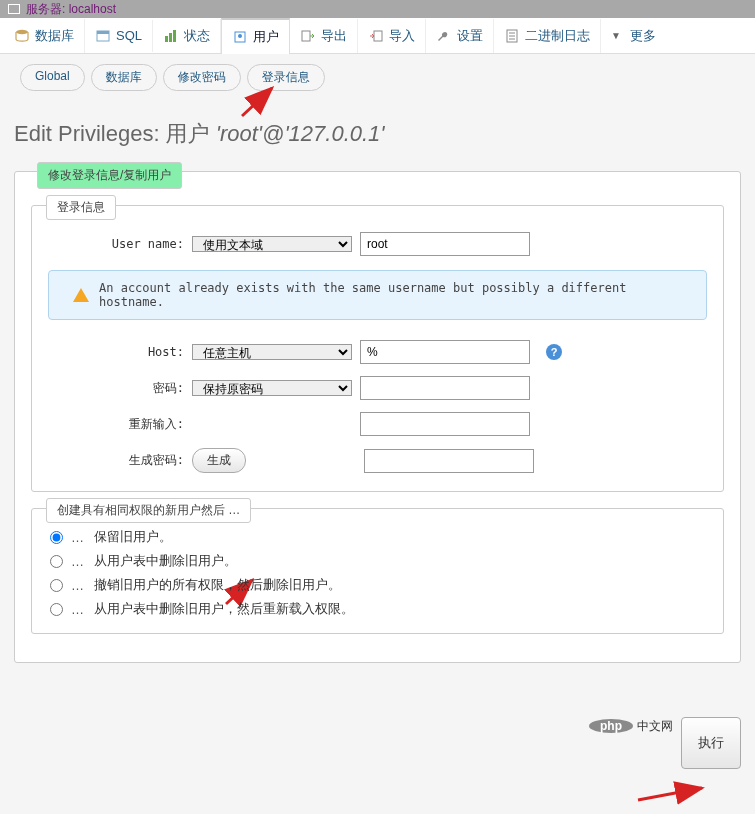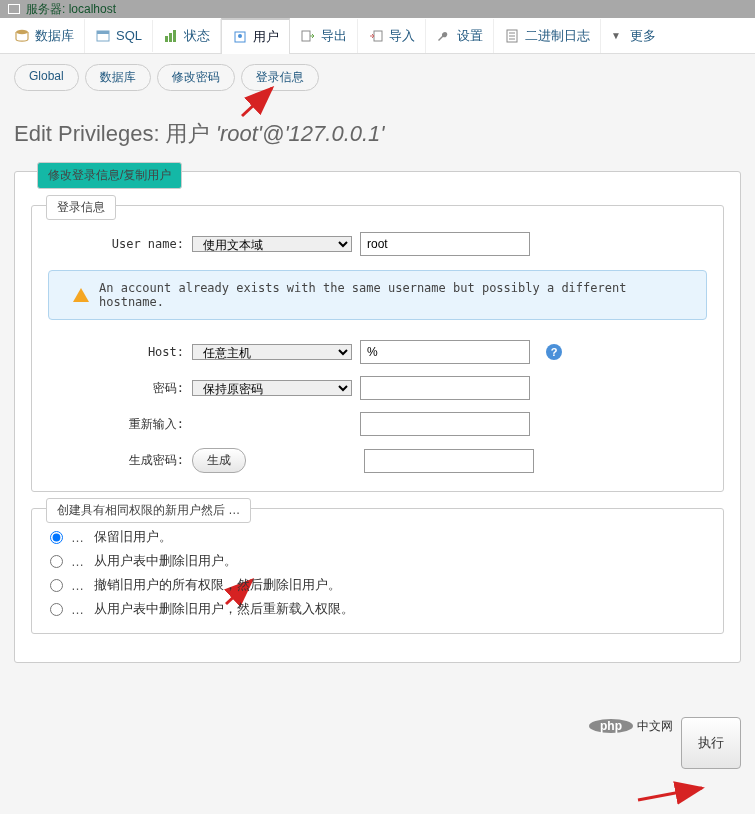--- a/index.html
+++ b/index.html
@@ -4,21 +4,21 @@
   <style>
     * { box-sizing: border-box; margin: 0; padding: 0; }
     body {
       font-family: "Microsoft YaHei", Arial, sans-serif;
       font-size: 12px;
       background: #f5f5f5;
       color: #333;
     }
     .topbar {
       background: #a8a8a8;
-      color: #14532d;
+      color: #701a75;
       padding: 2px 8px;
       font-size: 12px;
       display: flex;
       align-items: center;
       height: 18px;
     }
     .topbar-icon {
       width: 12px; height: 10px;
       border: 1px solid #fff;
       margin-right: 6px;
@@ -56,21 +56,21 @@
       display: inline-flex;
       align-items: center;
       justify-content: center;
     }
     .more-arrow {
       font-size: 10px;
       color: #666;
       margin-right: 4px;
     }
     .sub-tabs {
-      padding: 10px 14px;
+      padding: 10px 20px;
       display: flex;
       gap: 6px;
       position: relative;
     }
     .sub-tab {
       border: 1px solid #ccc;
       border-radius: 14px;
       padding: 4px 14px;
       color: #235a81;
       background: #f6f6f6;
@@ -93,21 +93,21 @@
       border: 1px solid #ccc;
       border-radius: 3px;
       padding: 12px;
       background: #fff;
       position: relative;
     }
     .fieldset-legend {
       position: relative;
       top: -22px;
       left: 10px;
-      background: #14b8a6;
+      background: #86efac;
       border: 1px solid #ccc;
       border-radius: 3px;
       padding: 4px 10px;
       display: inline-block;
       color: #444;
       font-size: 12px;
     }
     .inner-fieldset {
       border: 1px solid #ccc;
       border-radius: 3px;

